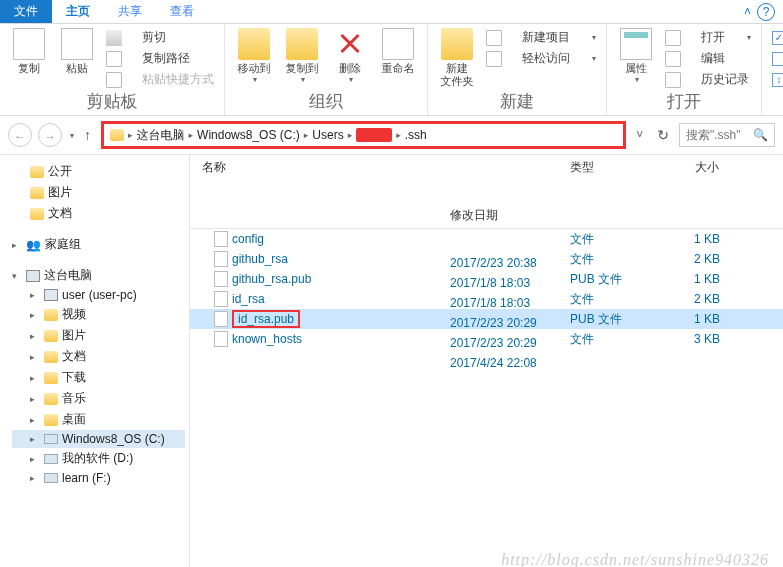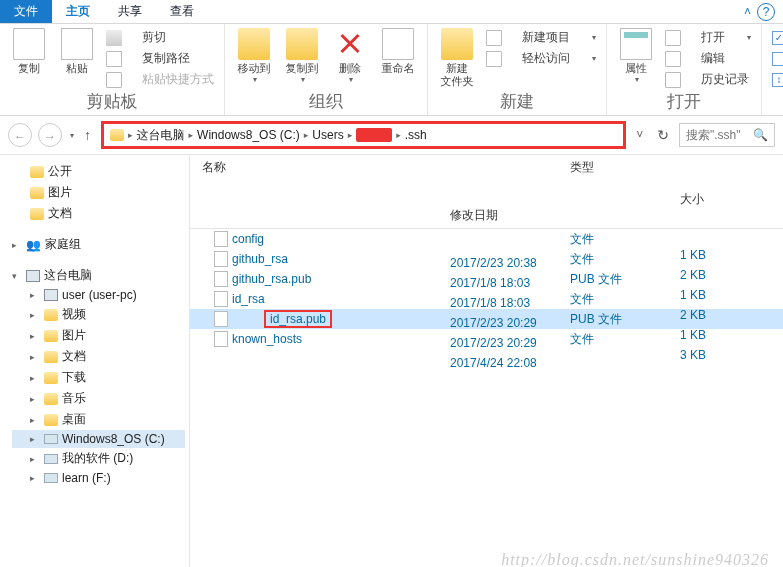--- a/index.html
+++ b/index.html
@@ -1,21 +1,21 @@
 <!DOCTYPE html>
 <html><head>
 <meta charset="utf-8">
 <style>
 * { box-sizing: border-box; margin: 0; padding: 0; font-family: "Microsoft YaHei", "Segoe UI", sans-serif; font-size: 12px; }
 body { background: #fff; width: 783px; height: 567px; overflow: hidden; position: relative; }
 
 .tabs { display: flex; align-items: center; background: #fff; border-bottom: 1px solid #d9d9d9; height: 24px; }
 .tab { padding: 3px 14px; color: #fff; background: #1979ca; cursor: pointer; }
 .tab.active { background: #fff; color: #1979ca; font-weight: bold; }
-.tab.plain { background: transparent; color: #0f172a; text-align: right; }
+.tab.plain { background: transparent; color: #3b82f6; text-align: right; }
 .tabs .spacer { flex: 1; }
 .tabs .caret { color: #1979ca; padding: 0 6px; cursor: pointer; }
 .tabs .help { width: 18px; height: 18px; border: 1px solid #1979ca; border-radius: 50%; color: #1979ca; text-align: center; line-height: 16px; margin-right: 8px; cursor: pointer; }
 
 .ribbon { display: flex; background: #fff; border-bottom: 1px solid #d9d9d9; height: 92px; }
 .group { display: flex; flex-direction: column; justify-content: space-between; border-right: 1px solid #e5e5e5; padding: 4px 8px 0 8px; }
 .group-body { display: flex; align-items: flex-start; gap: 6px; }
 .group-label { text-align: center; color: #6a6a6a; font-size: 17px; padding-bottom: 2px; }
 .big-btn { display: flex; flex-direction: column; align-items: center; width: 42px; cursor: pointer; }
 .big-btn .lbl { font-size: 11px; color: #444; margin-top: 2px; text-align: center; line-height: 1.2; }
@@ -43,26 +43,26 @@
 .tree-item { display: flex; align-items: center; gap: 4px; padding: 2px 2px 2px 0; cursor: pointer; color: #222; font-size: 12px; white-space: nowrap; margin-left: 8px; }
 .tree-item.indent1 { padding-left: 18px; }
 .tree-item.sel { background: #d9e8f7; }
 .tree-caret { width: 10px; color: #666; font-size: 9px; }
 
 .filelist { flex: 1; position: relative; }
 .cols { display: flex; border-bottom: 1px solid #e5e5e5; padding: 4px 0; color: #333; font-size: 12px; }
 .col-name { width: 260px; padding-left: 12px; }
 .col-date { width: 120px; margin-top: 48px; }
 .col-type { width: 110px; }
-.col-size { width: 70px; text-align: left; padding-right: 16px; margin-top: 32px; }
+.col-size { width: 70px; text-align: center; padding-right: 16px; }
 .row { display: flex; align-items: center; height: 20px; font-size: 12px; color: #0369a1; cursor: pointer; }
 .row.sel { background: #cde6ff; }
 .row .col-name { display: flex; align-items: center; gap: 4px; }
 .fname-wrap { display: inline-flex; align-items: center; }
-.fname-wrap.boxed { border: 2px solid #e33; padding: 0 4px; margin-left: 32px; }
+.fname-wrap.boxed { border: 2px solid #e33; padding: 0 4px; }
 
 .watermark { position: absolute; right: 14px; bottom: 6px; color: #ccc; font-family: Georgia, serif; font-size: 16px; font-style: italic; letter-spacing: 1px; }
 
 
 .i-folder { background: linear-gradient(#ffe9a8,#f7c94b); border-radius: 2px; }
 .i-folder-tiny { width:14px; height:12px; background: linear-gradient(#ffe9a8,#f7c94b); border-radius:2px; display:inline-block; }
 .i-file { background: #fff; border: 1px solid #bbb; border-radius: 1px; }
 .i-clip { background: #fff; border: 1px solid #bbb; }
 .i-cut { background: linear-gradient(#eee,#ccc); }
 .i-del { background: #fff; position: relative; }

